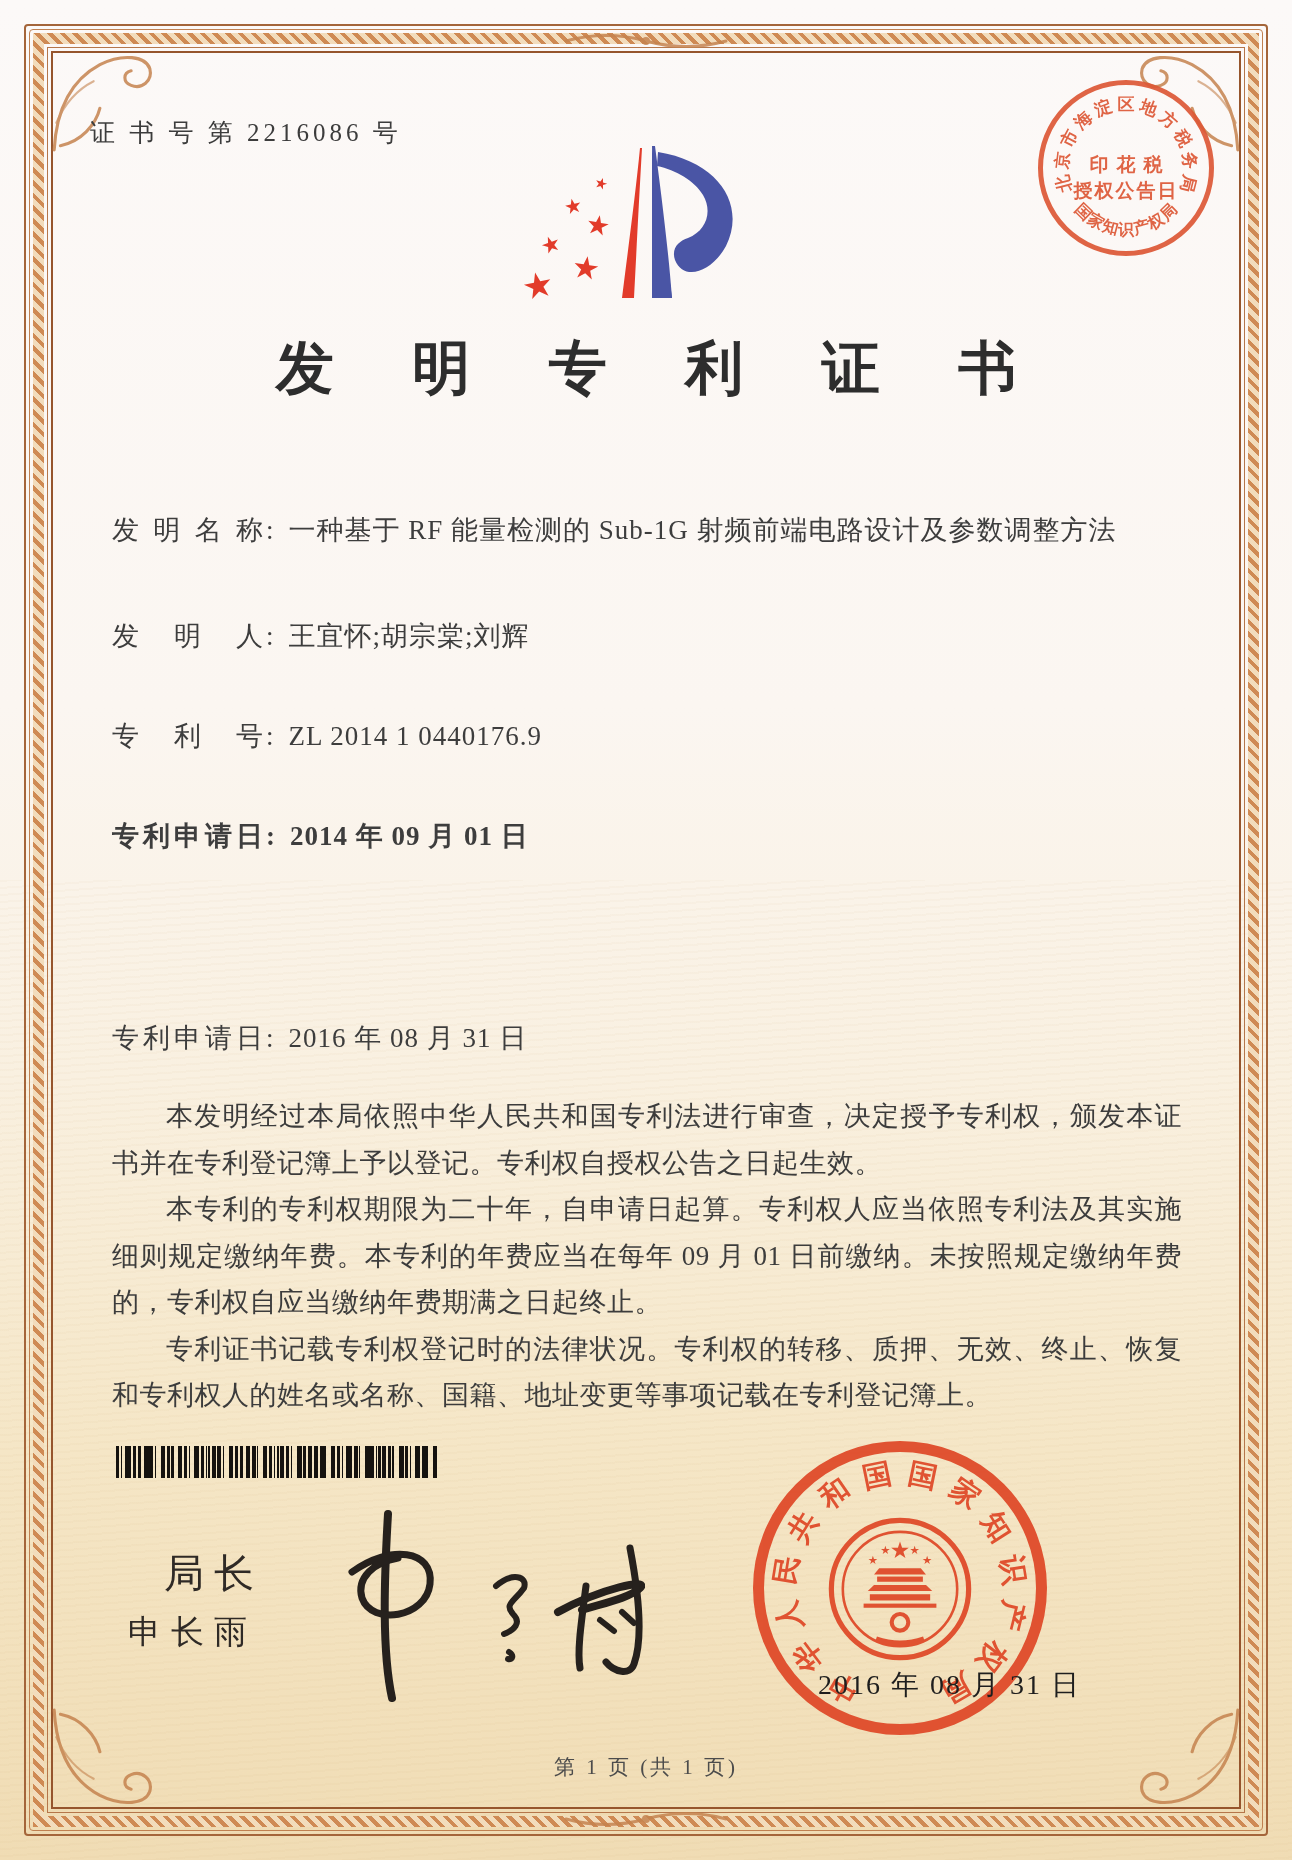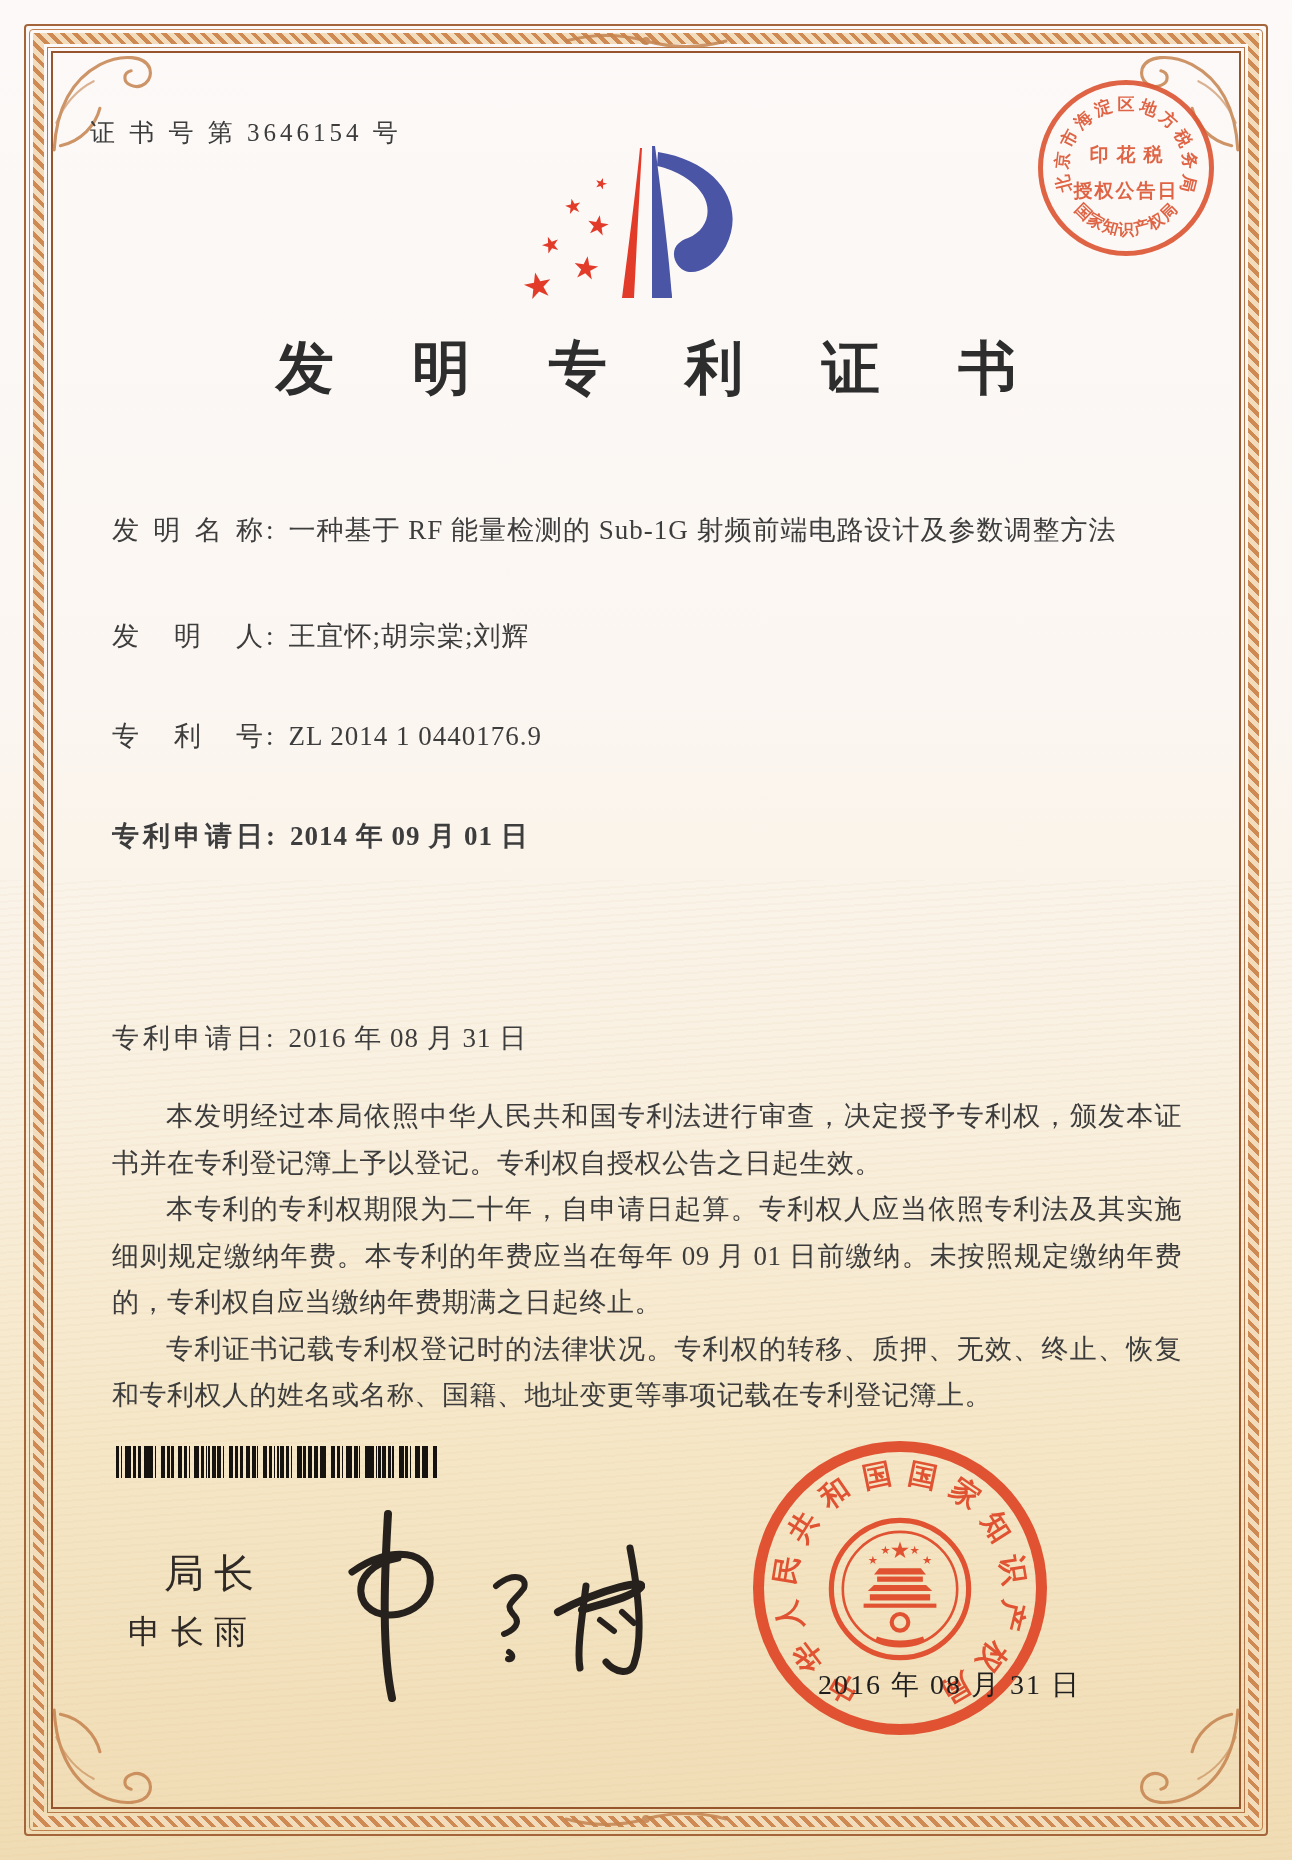--- a/index.html
+++ b/index.html
@@ -38,21 +38,21 @@
   .logo-star{position:absolute;color:#e23b2a;line-height:1;transform:translate(-50%,-50%);}
   .doc-title{position:absolute;left:0;right:0;top:330px;text-align:center;
     font-size:58px;font-weight:700;letter-spacing:32px;padding-left:32px;color:#2d2d2d;}
   
   .tax-stamp{position:absolute;left:1038px;top:80px;width:176px;height:176px;opacity:.92;}
   .tax-circle{position:absolute;inset:0;border:5px solid #dd5836;border-radius:50%;}
   .ringbox{position:absolute;left:50%;top:50%;width:0;height:0;}
   .ringch{position:absolute;left:0;top:0;transform-origin:center;white-space:pre;}
   .tax-ring-top .ringch{font-size:17px;font-weight:700;color:#dd5836;}
   .tax-ring-bottom .ringch{font-size:16px;font-weight:700;color:#dd5836;}
-  .tax-c1{position:absolute;left:0;right:0;top:62px;text-align:center;font-size:19px;font-weight:700;
+  .tax-c1{position:absolute;left:0;right:0;top:72px;text-align:center;font-size:19px;font-weight:700;
     letter-spacing:8px;padding-left:8px;color:#dd5836;}
   .tax-c2{position:absolute;left:0;right:0;top:98px;text-align:center;font-size:19px;font-weight:700;
     letter-spacing:2px;color:#dd5836;}
   
   .field{position:absolute;left:112px;font-size:27px;color:#3d3d3d;letter-spacing:1px;white-space:nowrap;}
   .flabel{display:inline-block;width:152px;text-align:justify;text-align-last:justify;}
   .fcolon{display:inline-block;margin:0 14px 0 2px;}
   
   .body-text{position:absolute;left:112px;top:1093px;width:1070px;font-size:27px;
     line-height:46.5px;text-align:justify;color:#3c3c3c;letter-spacing:.5px;}
@@ -121,21 +121,21 @@
       <circle cx="85" cy="13" r="4" fill="#c5834f" stroke="none"></circle>
     </svg>
   </div>
   <div class="edge-orn e-bottom">
     <svg viewBox="0 0 170 26" fill="none" stroke="#c5834f" stroke-width="3" stroke-linecap="round">
       <path d="M5,13 Q45,2 85,13 Q125,24 165,13"></path>
       <circle cx="85" cy="13" r="4" fill="#c5834f" stroke="none"></circle>
     </svg>
   </div>
 
-  <div class="cert-no">证 书 号 第 3646154 号</div>
+  <div class="cert-no">证 书 号 第 2216086 号</div>
 
   <svg class="logo" viewBox="0 0 260 200">
     <path d="M142,38 C139,90 136,150 134,188 L122,188 C128,140 136,80 140,38 Z" fill="#e23b2a"></path>
     <path d="M152,36 L172,188 L152,188 Z" fill="#4a55a5" transform="skewX(0)"></path>
     <path d="M152,36 C154,90 156,150 157,188 L172,188 C168,135 160,75 155,36 Z" fill="#4a55a5"></path>
     <path d="M158,42 C220,52 246,96 226,136 C212,162 184,172 175,150 C171,138 179,131 188,128 C206,121 213,102 203,85 C195,71 176,60 157,56 Z" fill="#4a55a5"></path>
   </svg>
   <span class="logo-star" style="left:601px;top:184px;font-size:15px;transform:translate(-50%,-50%) rotate(18deg);">★</span>
   <span class="logo-star" style="left:573px;top:206px;font-size:20px;transform:translate(-50%,-50%) rotate(-12deg);">★</span>
   <span class="logo-star" style="left:598px;top:226px;font-size:27px;transform:translate(-50%,-50%) rotate(10deg);">★</span>
@@ -245,14 +245,15 @@
         <rect x="46" y="81" width="58" height="6" stroke="none"></rect>
         <rect x="40" y="90" width="70" height="4" stroke="none"></rect>
         <circle cx="75" cy="108" r="8" fill="none" stroke-width="4"></circle>
         <path d="M52,124 Q75,132 98,124" fill="none" stroke-width="5"></path>
       </g>
     </svg>
   </div>
 
   <div class="seal-date">2016 年 08 月 31 日</div>
 
+  <div class="page-footer">第 1 页 (共 1 页)</div>
 
 </div>
 
 </body></html>

